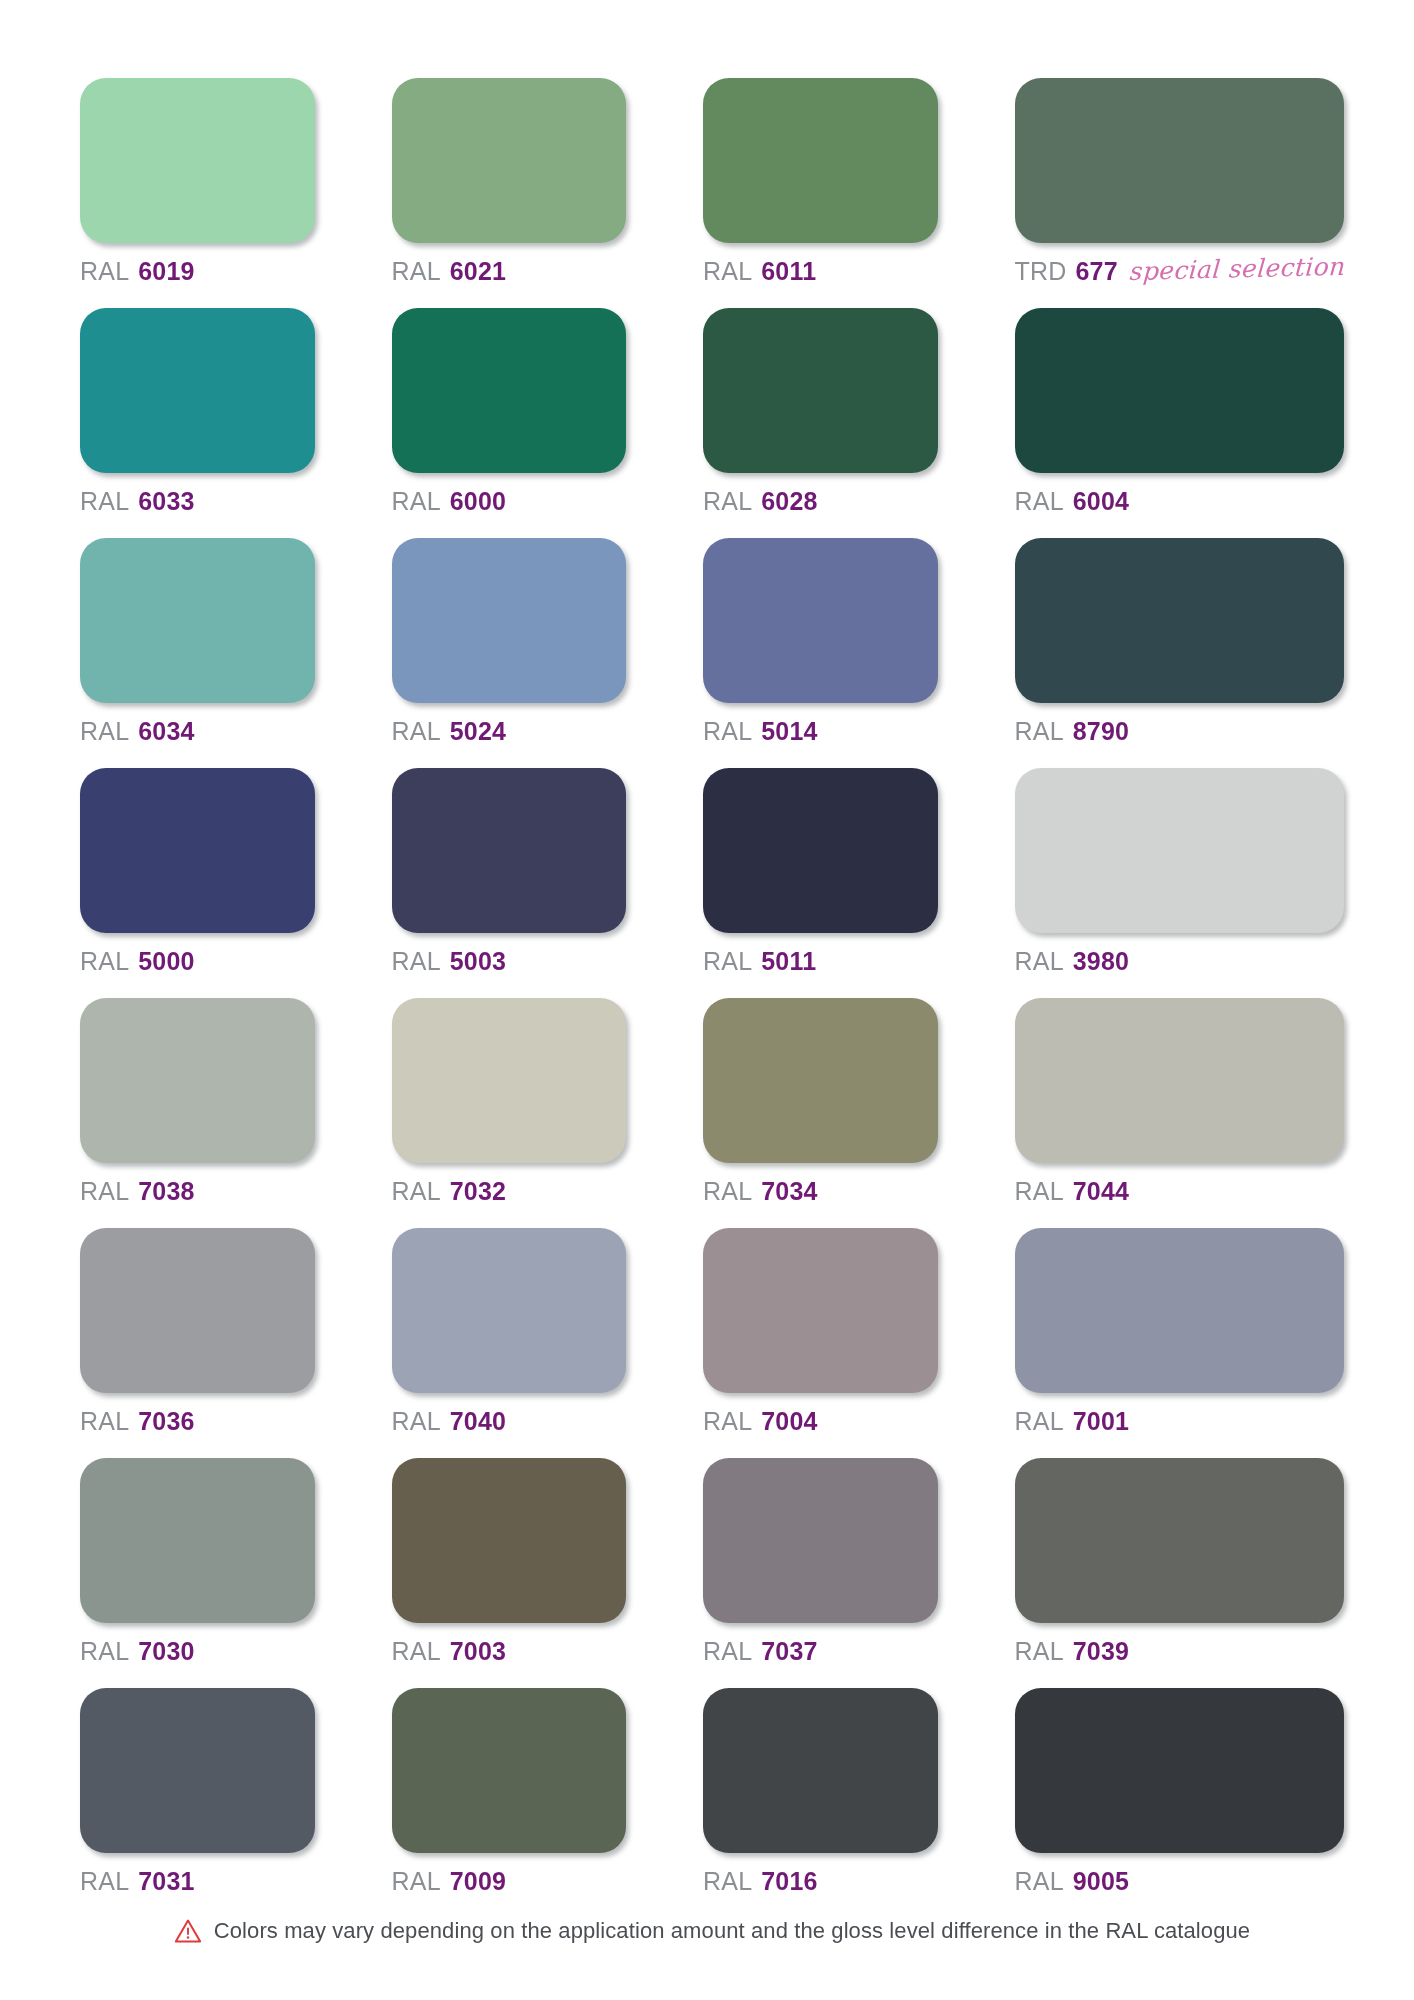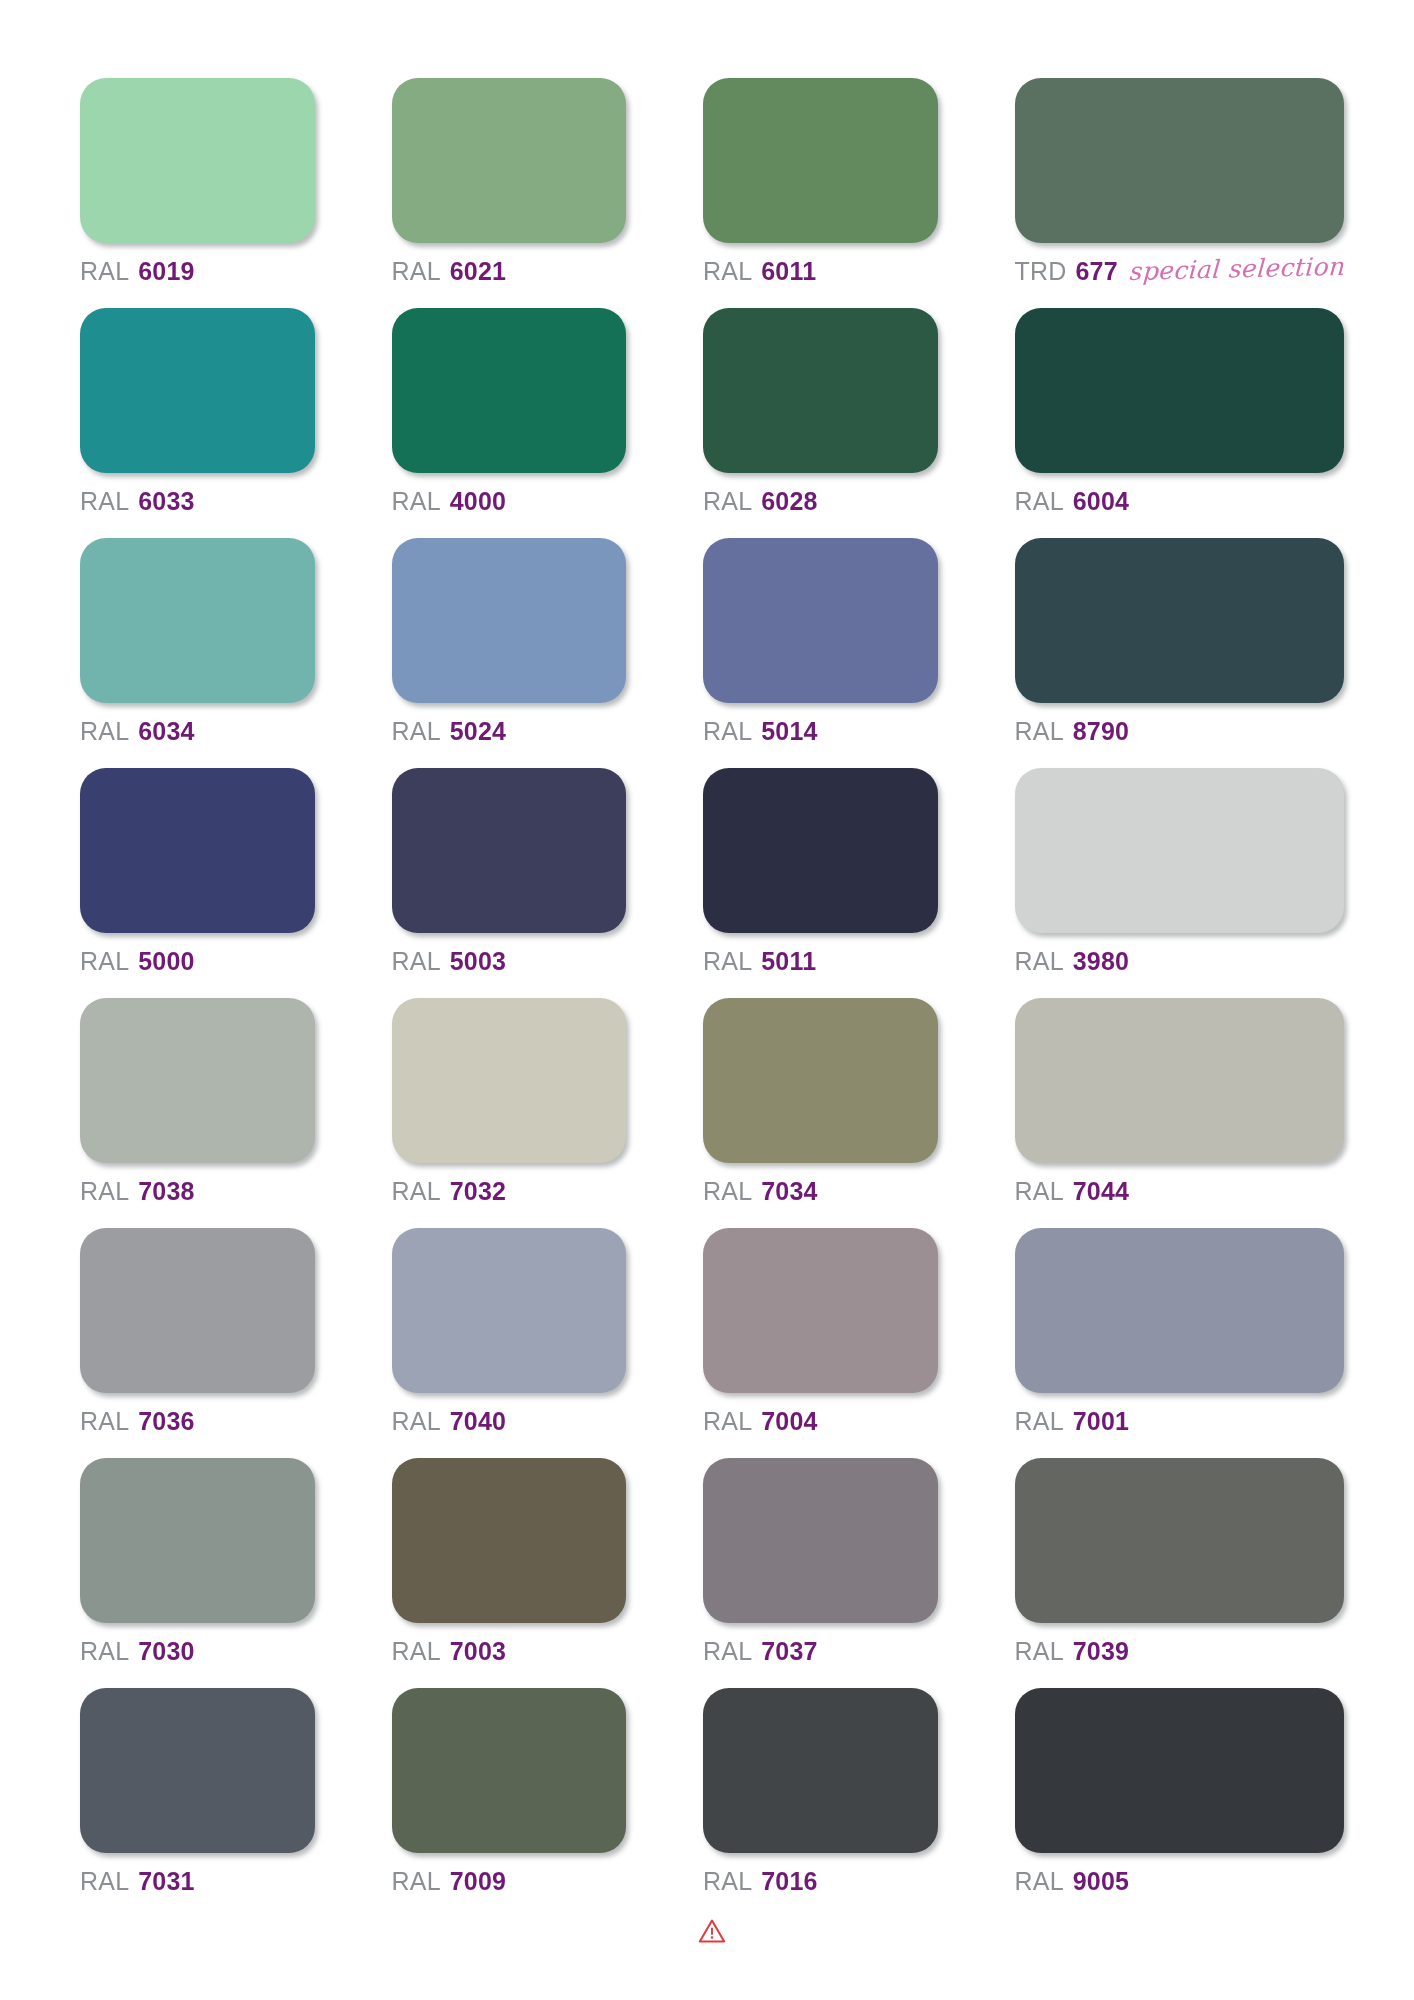--- a/index.html
+++ b/index.html
@@ -119,21 +119,21 @@
         <div class="swatch" style="background: rgb(31, 142, 144);"></div>
         <div class="label">
           <span class="pfx">RAL</span>
           <span class="num">6033</span>
         </div>
       </div>
       <div class="cell">
         <div class="swatch" style="background: rgb(20, 113, 86);"></div>
         <div class="label">
           <span class="pfx">RAL</span>
-          <span class="num">4000</span>
+          <span class="num">6000</span>
         </div>
       </div>
       <div class="cell">
         <div class="swatch" style="background: rgb(44, 89, 68);"></div>
         <div class="label">
           <span class="pfx">RAL</span>
           <span class="num">6028</span>
         </div>
       </div>
       <div class="cell">
@@ -312,15 +312,16 @@
         </div>
       </div>
     </div>
 
   <div class="footer">
     <svg class="warn-icon" width="28" height="26" viewBox="0 0 28 26" aria-hidden="true">
       <path d="M14 2.6 L26.2 23.4 H1.8 Z" fill="none" stroke="#e03a3a" stroke-width="2" stroke-linejoin="round"></path>
       <rect x="13.05" y="9.4" width="1.9" height="7.6" rx="0.9" fill="#e03a3a"></rect>
       <circle cx="14" cy="19.6" r="1.25" fill="#e03a3a"></circle>
     </svg>
+    <span class="footer-text">Colors may vary depending on the application amount and the gloss level difference in the RAL catalogue</span>
   </div>
 
 </div>
 
 </body></html>

